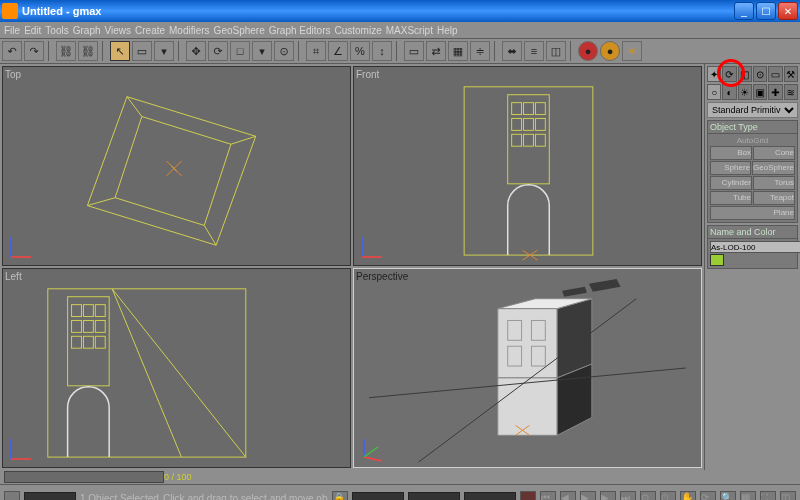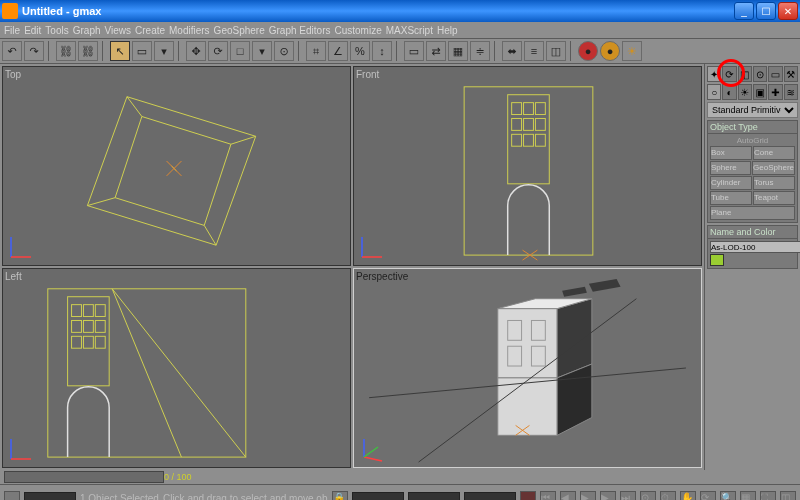--- a/index.html
+++ b/index.html
@@ -23,21 +23,21 @@
 .vplabel.blk { color: #222; }
 .vpaxes { position: absolute; bottom: 4px; left: 4px; width: 30px; height: 30px; }
 .sidepanel { width: 96px; background: #8e8e8e; border-left: 1px solid #5a5a5a; padding: 2px; }
 .tabrow { display: flex; gap: 1px; margin-bottom: 2px; }
 .stab { width: 15px; height: 16px; background: #7a7a7a; border: 1px solid #5a5a5a; display: flex; align-items: center; justify-content: center; }
 .stab.sel { background: #a0a0a0; }
 .circle-red { position: absolute; width: 28px; height: 28px; border: 3px solid red; border-radius: 50%; pointer-events: none; }
 .sideselect { width: 100%; height: 16px; background: #b0b0b0; font-size: 9px; }
 .rollout-head { background: #7a7a7a; color: #c8e0c8; font-size: 9px; padding: 1px 2px; margin-top: 2px; border: 1px solid #5a5a5a; text-align: left; }
 .rollout-body { background: #7a7a7a; padding: 2px; border: 1px solid #5a5a5a; border-top: none; display: flex; flex-wrap: wrap; gap: 1px; }
-.geobtn { flex: 1 1 45%; height: 14px; background: #8a8a8a; border: 1px solid #5a5a5a; font-size: 8px; color: #ccc; text-align: left; line-height: 12px; }
+.geobtn { flex: 1 1 45%; height: 14px; background: #8a8a8a; border: 1px solid #5a5a5a; font-size: 8px; color: #ccc; text-align: right; line-height: 12px; }
 .statusbar { height: 28px; background: #8e8e8e; border-top: 1px solid #5a5a5a; display: flex; align-items: center; padding: 0 4px; font-size: 9px; color: #999; gap: 4px; }
 .slider-area { height: 14px; background: #8e8e8e; padding: 0 4px; display: flex; align-items: center; }
 .timeslider { flex: 0 0 160px; height: 12px; background: #6a6a6a; border: 1px solid #444; }
 .framebox { font-size: 9px; color: #d0d02a; }
 .statusbar .sbtn { width: 16px; height: 16px; background: #7a7a7a; border: 1px solid #555; }
 .statusbar .sfield { flex: 0 0 52px; height: 14px; background: #333; border: 1px solid #222; }
 svg.wire { position: absolute; inset: 0; width: 100%; height: 100%; }
 .persp-floor { position: absolute; inset: 0; background: #6f6f6f; }
 </style>
 </head>

